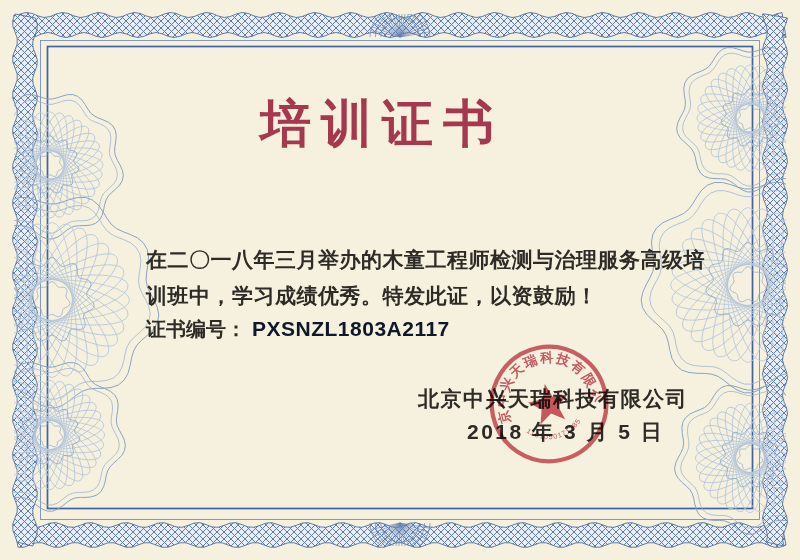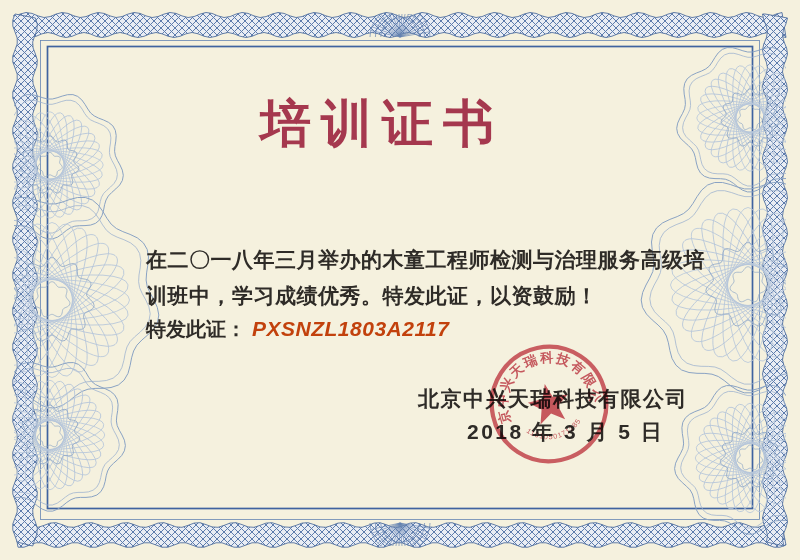--- a/index.html
+++ b/index.html
@@ -26,22 +26,21 @@
              border-bottom:1.6px solid #2e2b27;font-weight:700;letter-spacing:8px;}
   .body-line{font-size:21px;font-weight:600;letter-spacing:0.5px;}
   .body1{top:246px;left:146px;}
   .body2{top:282px;left:146px;}
   .field{font-size:20px;font-weight:600;}
   .fieldno1{top:316px;left:146px;}
   .fieldno2{top:350px;left:146px;}
   .field .val{
     font-family:"Liberation Sans","DejaVu Sans",sans-serif;
     font-weight:700;font-size:21px;letter-spacing:0.5px;margin-left:6px;
-    color:#c2410c;
-    font-style:italic;
+    color:#0f172a;
   }
   .issuer{top:385px;left:418px;font-size:21px;font-weight:700;letter-spacing:1.5px;}
   .issue-date{top:418px;left:467px;font-size:21px;font-weight:700;letter-spacing:2.5px;
               font-family:"Liberation Sans","DejaVu Sans",sans-serif;}
   #seal{
     position:absolute;left:457px;top:312px;width:184px;height:184px;z-index:3;
     mix-blend-mode:multiply;opacity:.92;transform:rotate(-12deg);
   }
 </style>
 </head>
@@ -259,21 +258,21 @@
 
   <div class="content">
 
     <h1 class="cert-title">培训证书</h1>
 
 
     <div class="txt body-line body1">在二〇一八年三月举办的木童工程师检测与治理服务高级培</div>
     <div class="txt body-line body2">训班中，学习成绩优秀。特发此证，以资鼓励！</div>
 
     <div class="txt field fieldno1">
-      <span>特发此证：</span><span class="val">PXSNZL1803A2117</span>
+      <span>证书编号：</span><span class="val">PXSNZL1803A2117</span>
     </div>
 
 
     <div class="txt issuer">北京中兴天瑞科技有限公司</div>
     <div class="txt issue-date">2018 年 3 月 5 日</div>
   </div>
 
   <svg id="seal" viewBox="0 0 180 180">
     <defs>
       <path id="sealTopArc" d="M 51.5,104 A 41,41 0 1 1 128.5,104" fill="none"></path>

